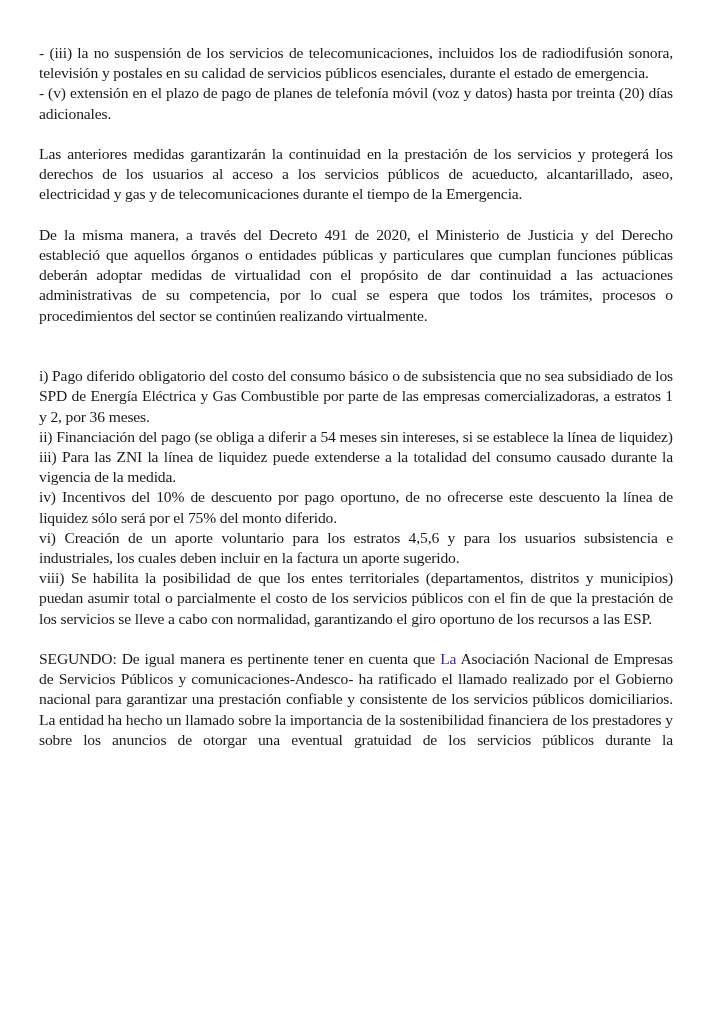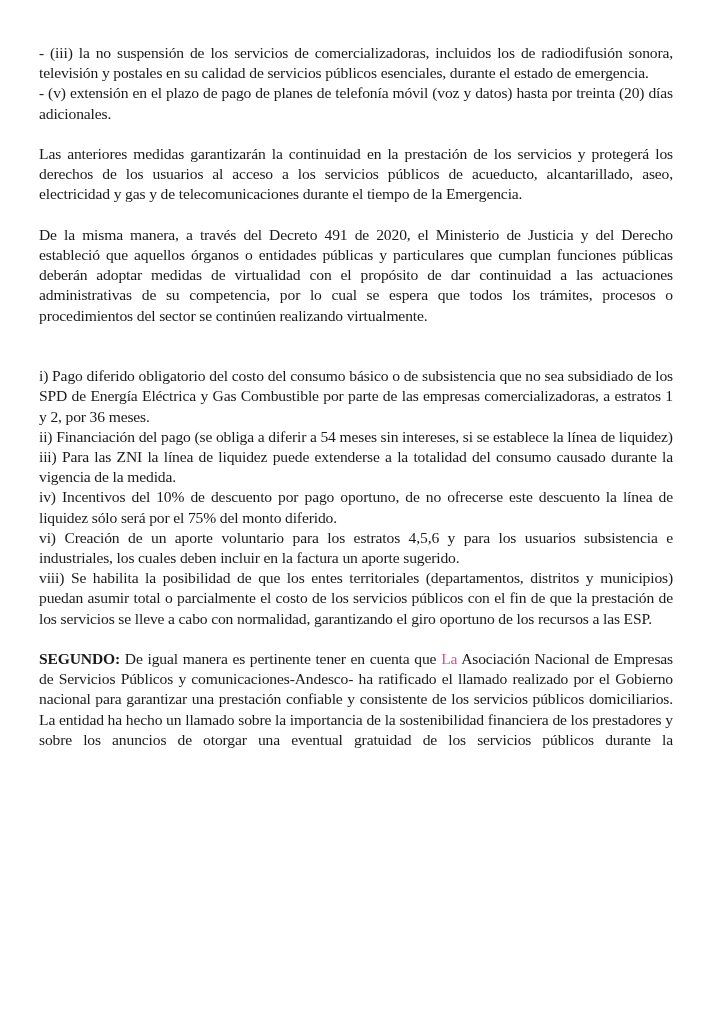--- a/index.html
+++ b/index.html
@@ -11,28 +11,28 @@
     width: 634px;
     font-family: "Liberation Serif", "DejaVu Serif", serif;
     font-size: 15.6px;
     line-height: 20.2px;
     color: #1a1a1a;
     letter-spacing: -0.15px;
   }
   .p { margin: 0; text-align: justify; }
   .gap { height: 20.2px; }
   .last { text-align-last: justify; }
-  .label { font-weight: bold; }
-  .muted { color: #ec4899; }
+  .label { font-weight: normal; }
+  .muted { color: #4c1d95; }
 </style>
 </head>
 <body>
 
 <div class="page">
-  <p class="p">- (iii) la no suspensión de los servicios de comercializadoras, incluidos los de radiodifusión sonora, televisión y postales en su calidad de servicios públicos esenciales, durante el estado de emergencia.</p>
+  <p class="p">- (iii) la no suspensión de los servicios de telecomunicaciones, incluidos los de radiodifusión sonora, televisión y postales en su calidad de servicios públicos esenciales, durante el estado de emergencia.</p>
   <p class="p">- (v) extensión en el plazo de pago de planes de telefonía móvil (voz y datos) hasta por treinta (20) días adicionales.</p>
   <div class="gap"></div>
 
   <p class="p">Las anteriores medidas garantizarán la continuidad en la prestación de los servicios y protegerá los derechos de los usuarios al acceso a los servicios públicos de acueducto, alcantarillado, aseo, electricidad y gas y de telecomunicaciones durante el tiempo de la Emergencia.</p>
   <div class="gap"></div>
 
   <p class="p">De la misma manera, a través del Decreto 491 de 2020, el Ministerio de Justicia y del Derecho estableció que aquellos órganos o entidades públicas y particulares que cumplan funciones públicas deberán adoptar medidas de virtualidad con el propósito de dar continuidad a las actuaciones administrativas de su competencia, por lo cual se espera que todos los trámites, procesos o procedimientos del sector se continúen realizando virtualmente.</p>
   <div class="gap"></div>
 
   <div class="gap"></div>

